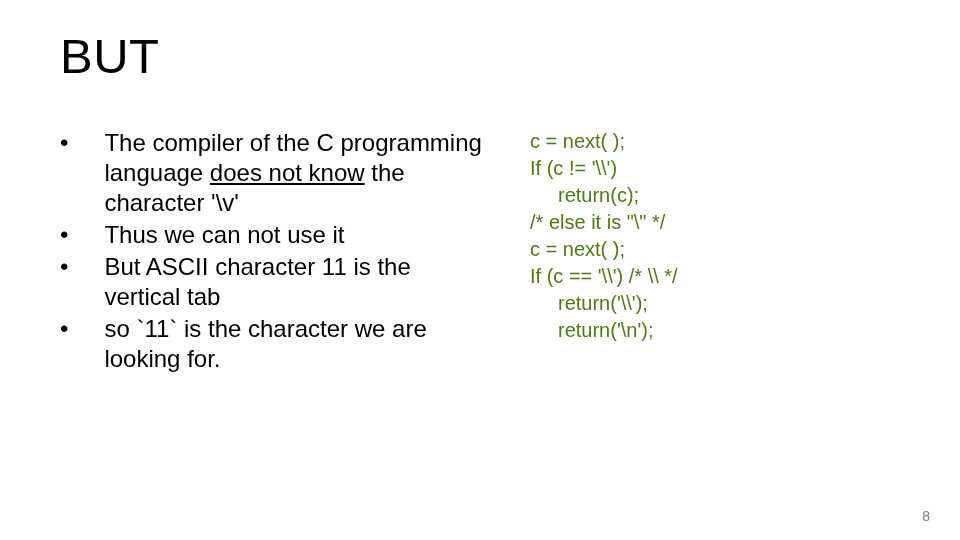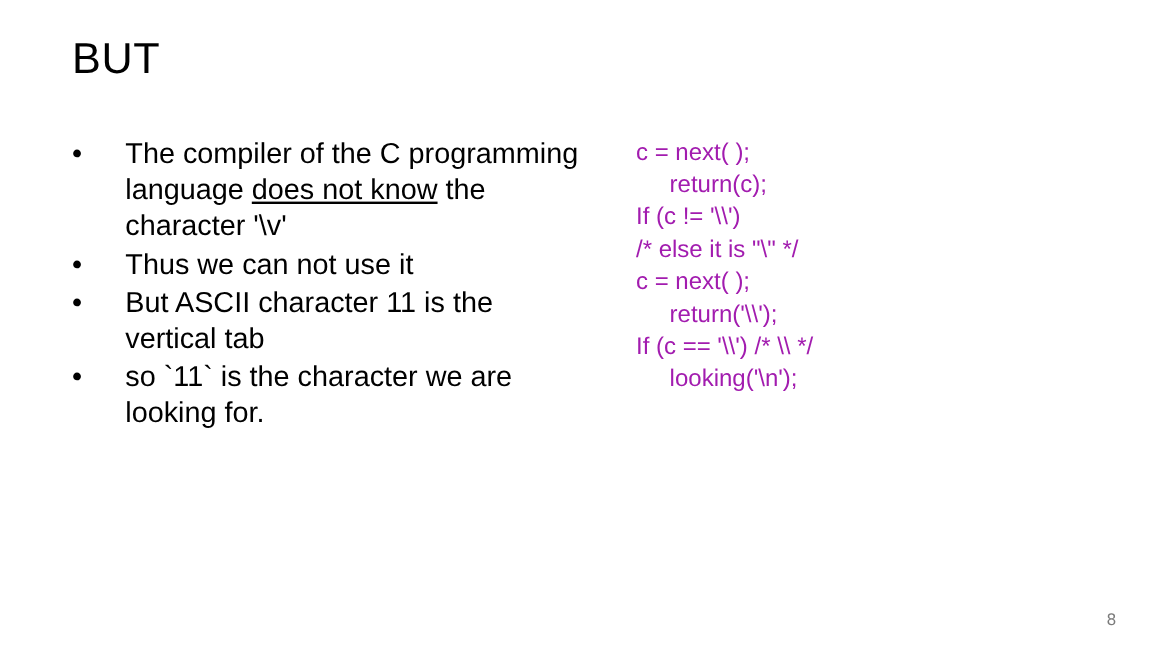--- a/index.html
+++ b/index.html
@@ -4,39 +4,39 @@
 <style>
   * { margin: 0; padding: 0; box-sizing: border-box; }
   html, body { width: 960px; height: 540px; background: #fff; font-family: "Segoe UI", "Helvetica Neue", Arial, sans-serif; color: #000; }
   .slide {
     position: relative;
     width: 960px;
     height: 540px;
     padding: 28px 60px 0 60px;
   }
   .title {
-    font-size: 36px;
+    font-size: 49px;
     font-weight: 400;
     letter-spacing: 0.5px;
     margin-bottom: 44px;
   }
   .cols {
     display: flex;
     align-items: flex-start;
     gap: 40px;
   }
   .left {
     flex: 0 0 430px;
   }
   .right {
     flex: 1;
     font-family: "Segoe UI", Arial, sans-serif;
     font-size: 20px;
     line-height: 1.35;
-    color: #a21caf;
+    color: #4d7c0f;
   }
   .bullet {
     display: flex;
     align-items: flex-start;
     font-size: 24px;
     line-height: 1.25;
     margin-bottom: 2px;
   }
   .bullet .dot {
     flex: 0 0 auto;
@@ -88,26 +88,26 @@
       <div class="bullet">
         <div class="dot">•</div>
         <div class="txt">
           <span>so `11` is the character we are looking for.</span>
         </div>
       </div>
     </div>
 
     <div class="right">
       <div class="code-line">c = next( );</div>
+      <div class="code-line">If (c != '\\')</div>
       <div class="code-line indent">return(c);</div>
-      <div class="code-line">If (c != '\\')</div>
       <div class="code-line">/* else it is "\" */</div>
       <div class="code-line">c = next( );</div>
+      <div class="code-line">If (c == '\\') /* \\ */</div>
       <div class="code-line indent">return('\\');</div>
-      <div class="code-line">If (c == '\\') /* \\ */</div>
-      <div class="code-line indent">looking('\n');</div>
+      <div class="code-line indent">return('\n');</div>
     </div>
 
   </div>
 
   <div class="pagenum">8</div>
 
 </div>
 
 </body></html>

